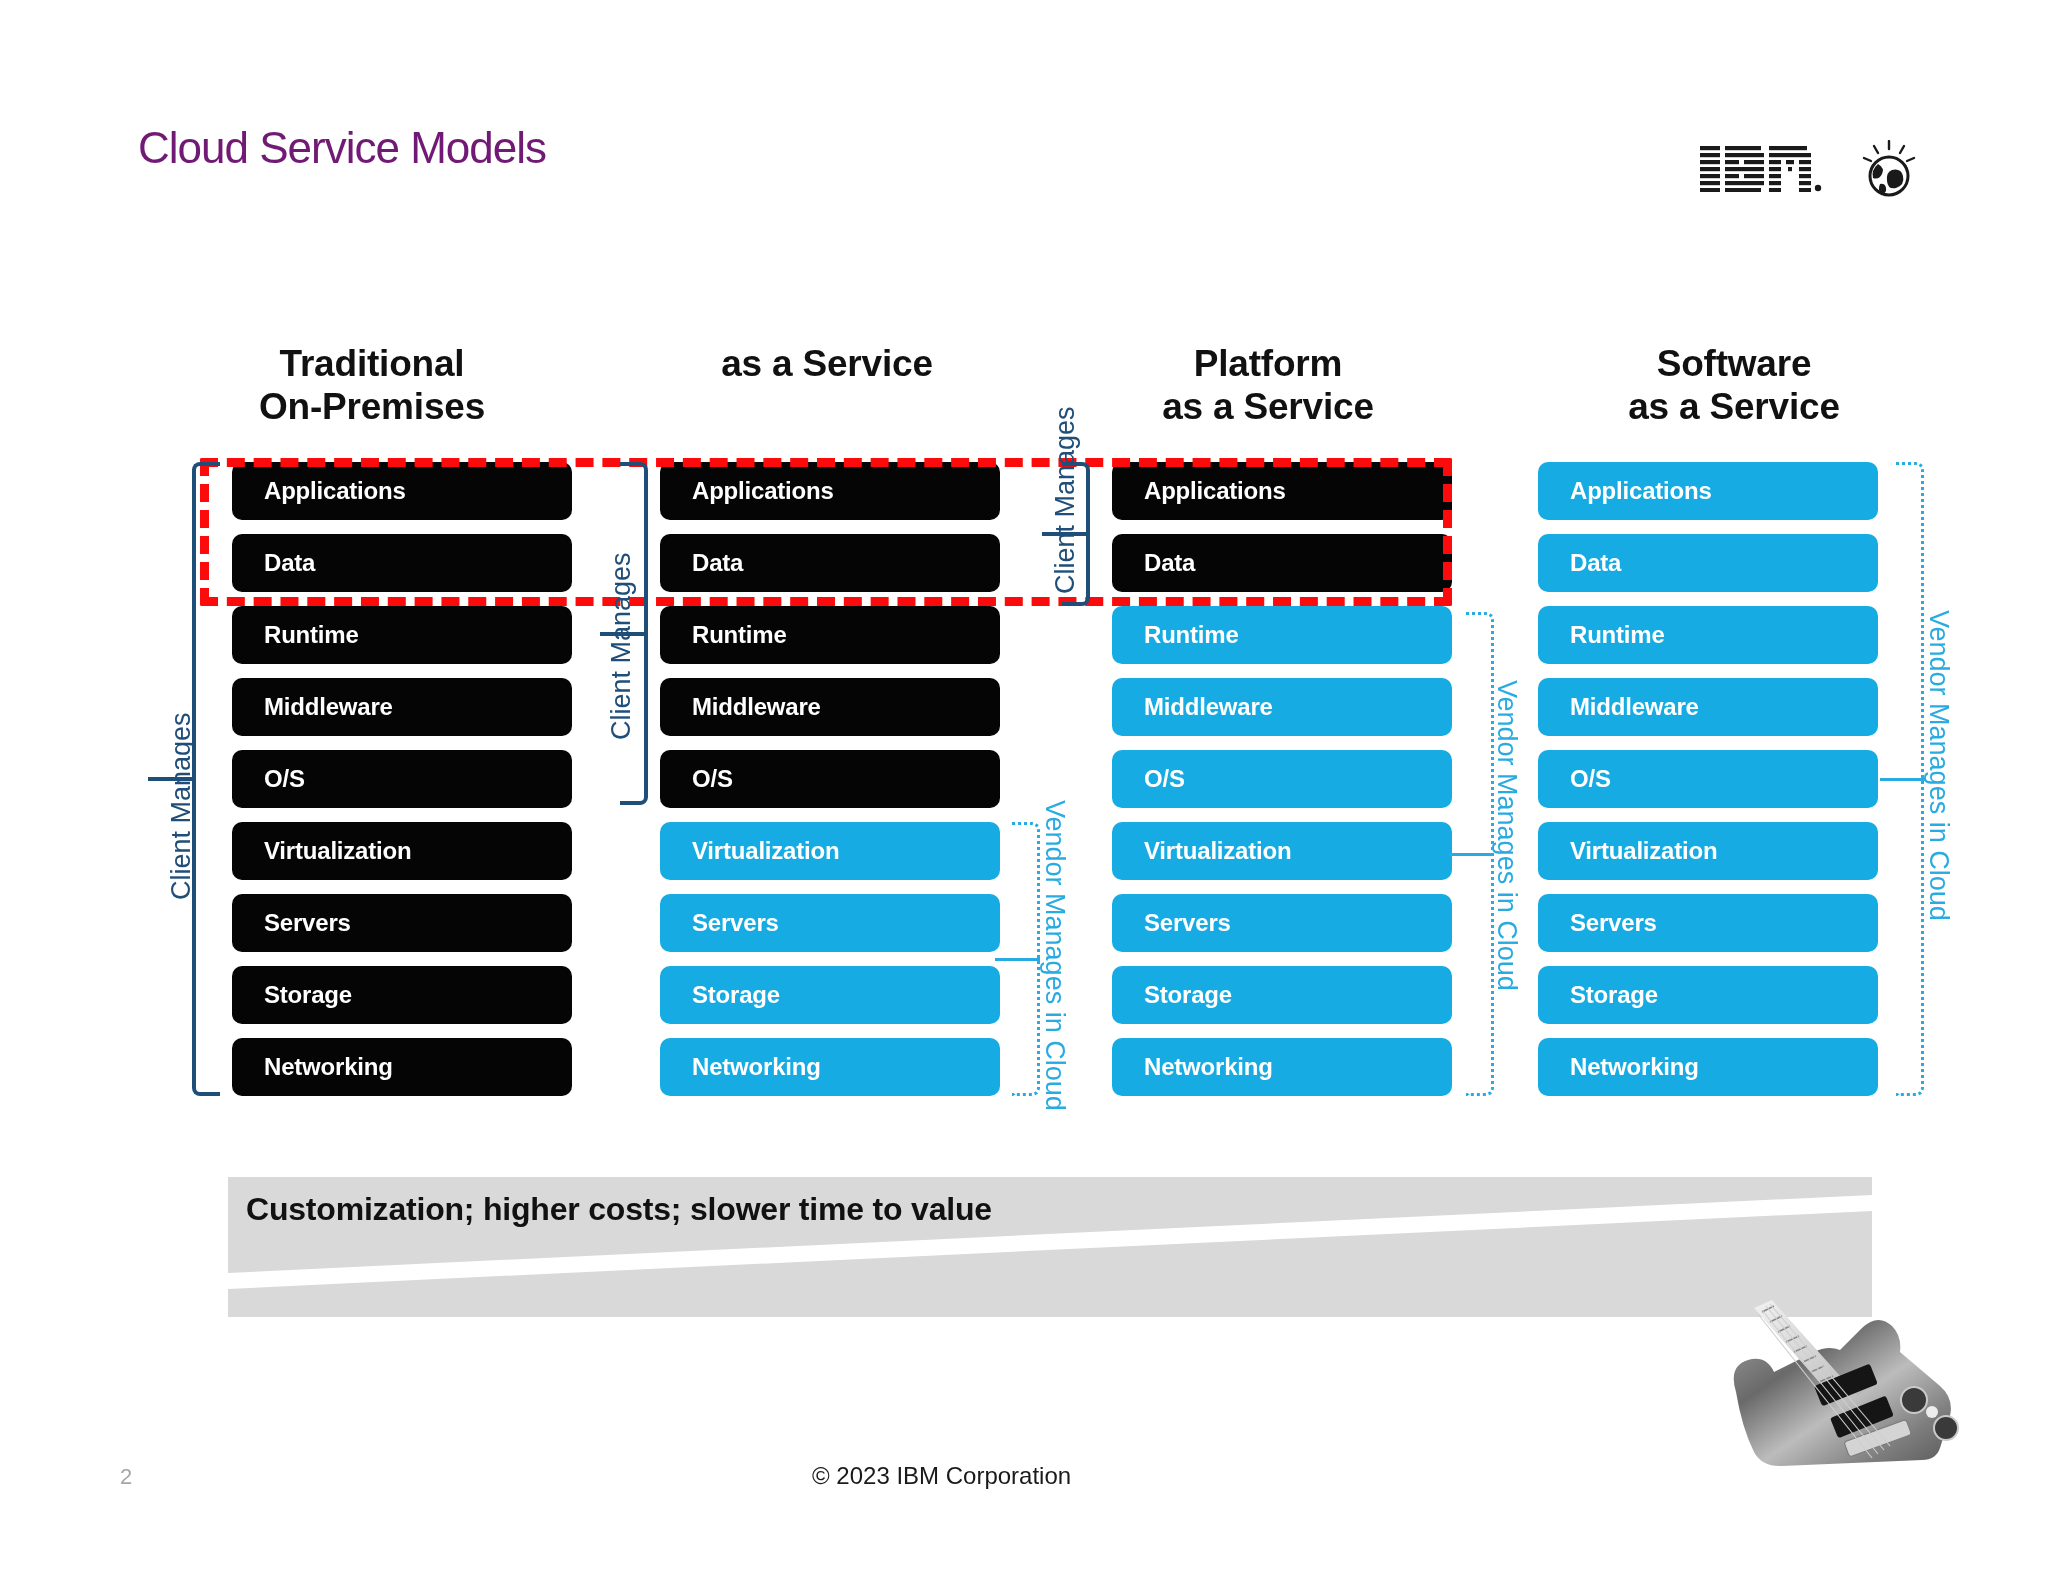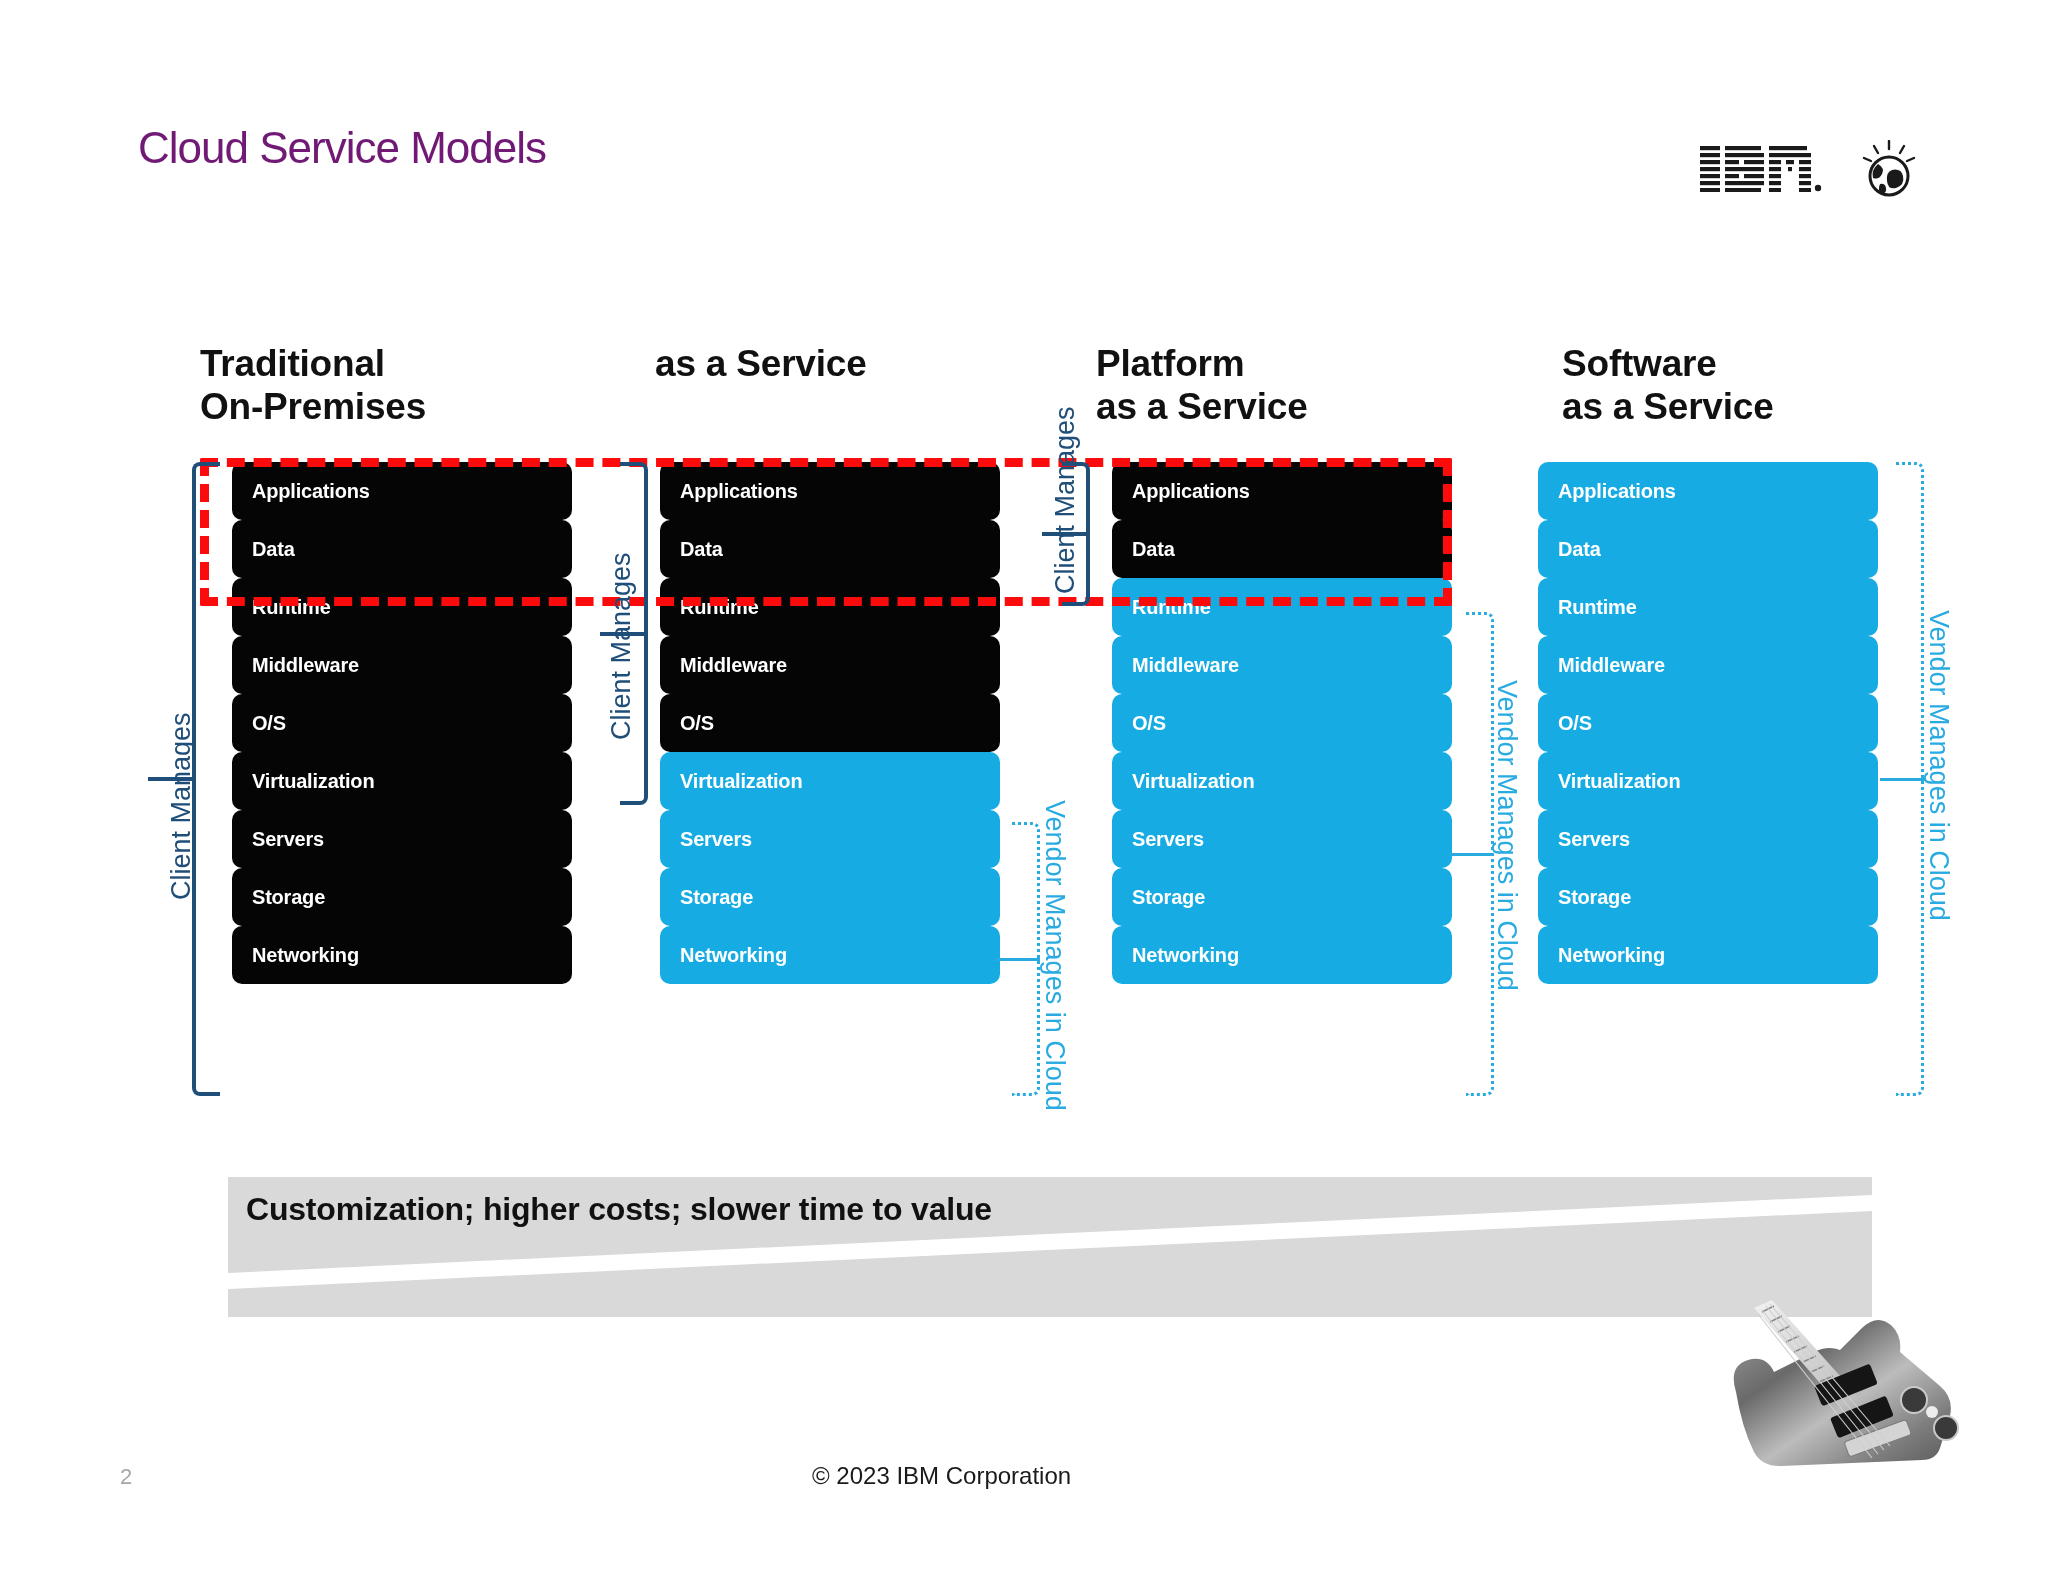--- a/index.html
+++ b/index.html
@@ -34,40 +34,42 @@
     position:absolute;left:158px;top:0px;width:62px;height:60px;
   }
 
   
   #diagram{
     position:absolute;left:0;top:0;width:2048px;height:1582px;
   }
 
   .col-header{
     position:absolute;
+    text-align:center;
     font-size:37px;
     font-weight:bold;
     color:#111111;
     line-height:1.17;
     letter-spacing:-0.2px;
   }
 
   .stack{
     position:absolute;
     width:340px;
   }
   .layer{
     height:58px;
     border-radius:10px;
+    margin-bottom:14px;
     display:flex;
     align-items:center;
-    padding-left:20px;
+    padding-left:32px;
     box-sizing:border-box;
     color:#ffffff;
-    font-size:20px;
+    font-size:24px;
     font-weight:bold;
     letter-spacing:-0.2px;
   }
   .layer.black{background:#050505;}
   .layer.blue{background:#16ACE3;}
 
   
   #red-dashed-box{
     position:absolute;
     left:200px;top:458px;

